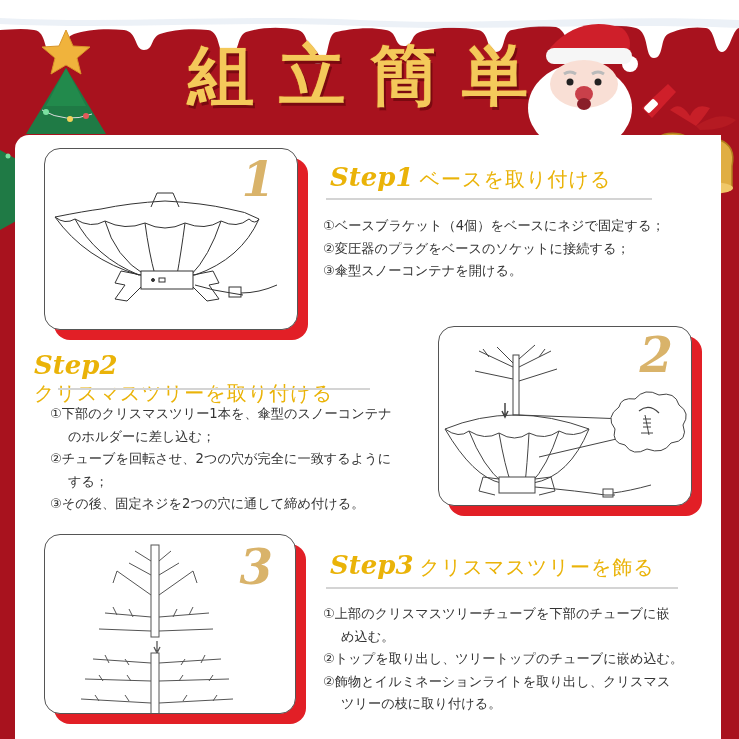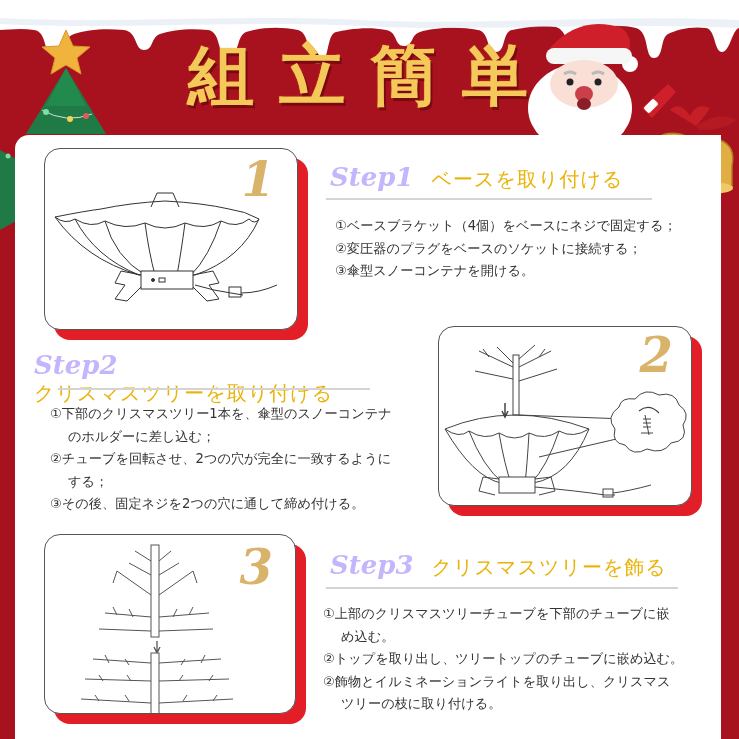--- a/index.html
+++ b/index.html
@@ -9,21 +9,21 @@
   .snow { position: absolute; left: 0; top: 0; width: 739px; height: 80px; }
   .title { position: absolute; left: 188px; top: 36px; width: 340px; height: 80px; display: flex; justify-content: space-between; align-items: center; }
   .title span { font-family: "DejaVu Sans", sans-serif; font-weight: bold; font-size: 66px; color: #f4c95a; text-shadow: 2px 3px 0 #7a0a10, 0 0 1px #e7a931; line-height: 1; }
   .deco { position: absolute; }
   .card { position: absolute; left: 15px; top: 135px; width: 706px; height: 604px; background: #ffffff; border-radius: 14px 0 0 0; }
   .panel { position: absolute; }
   .panel .shadow { position: absolute; left: 10px; top: 10px; right: -10px; bottom: -10px; background: #e21f26; border-radius: 16px; }
   .panel .frame { position: absolute; inset: 0; background: #fff; border: 1.5px solid #555; border-radius: 16px; overflow: hidden; }
   .panel .num { position: absolute; font-family: "DejaVu Serif", serif; font-style: italic; font-weight: bold; font-size: 48px; color: #d9b36a; }
   .step-title { position: absolute; display: flex; align-items: baseline; white-space: nowrap; }
-  .step-title .step { font-family: "DejaVu Serif", "Liberation Serif", serif; font-style: italic; font-weight: bold; font-size: 26px; color: #c4b5fd; margin-right: 18px; }
+  .step-title .step { font-family: "DejaVu Serif", "Liberation Serif", serif; font-style: italic; font-weight: bold; font-size: 26px; color: #eab308; margin-right: 6px; }
   .step-title .name { font-size: 20px; color: #eab308; letter-spacing: 1px; }
   .rule { position: absolute; height: 2px; background: #d4d4d4; }
   .list { position: absolute; list-style: none; font-size: 13.2px; color: #333; line-height: 22.5px; }
   .list li { white-space: nowrap; }
   .list li .cont { display: block; padding-left: 18px; }
 </style>
 </head>
 <body>
 
 <div class="canvas">
@@ -101,21 +101,21 @@
           <rect x="114" y="129" width="6" height="4"></rect>
       </svg>
     </div>
   </div>
 
   <div class="step-title" style="left:330px;top:162px;">
     <span class="step">Step1</span>
     <span class="name">ベースを取り付ける</span>
   </div>
   <div class="rule" style="left:326px;top:198px;width:326px;"></div>
-  <ul class="list" style="left:323px;top:215px;margin-left:12px;">
+  <ul class="list" style="left:323px;top:215px;">
     <li>①ベースブラケット（4個）をベースにネジで固定する；</li>
     <li>②変圧器のプラグをベースのソケットに接続する；</li>
     <li>③傘型スノーコンテナを開ける。</li>
   </ul>
 
   <div class="step-title" style="left:34px;top:350px;flex-direction:column;">
     <span class="step">Step2</span>
     <span class="name">クリスマスツリーを取り付ける</span>
   </div>
   <div class="rule" style="left:58px;top:388px;width:312px;"></div>

